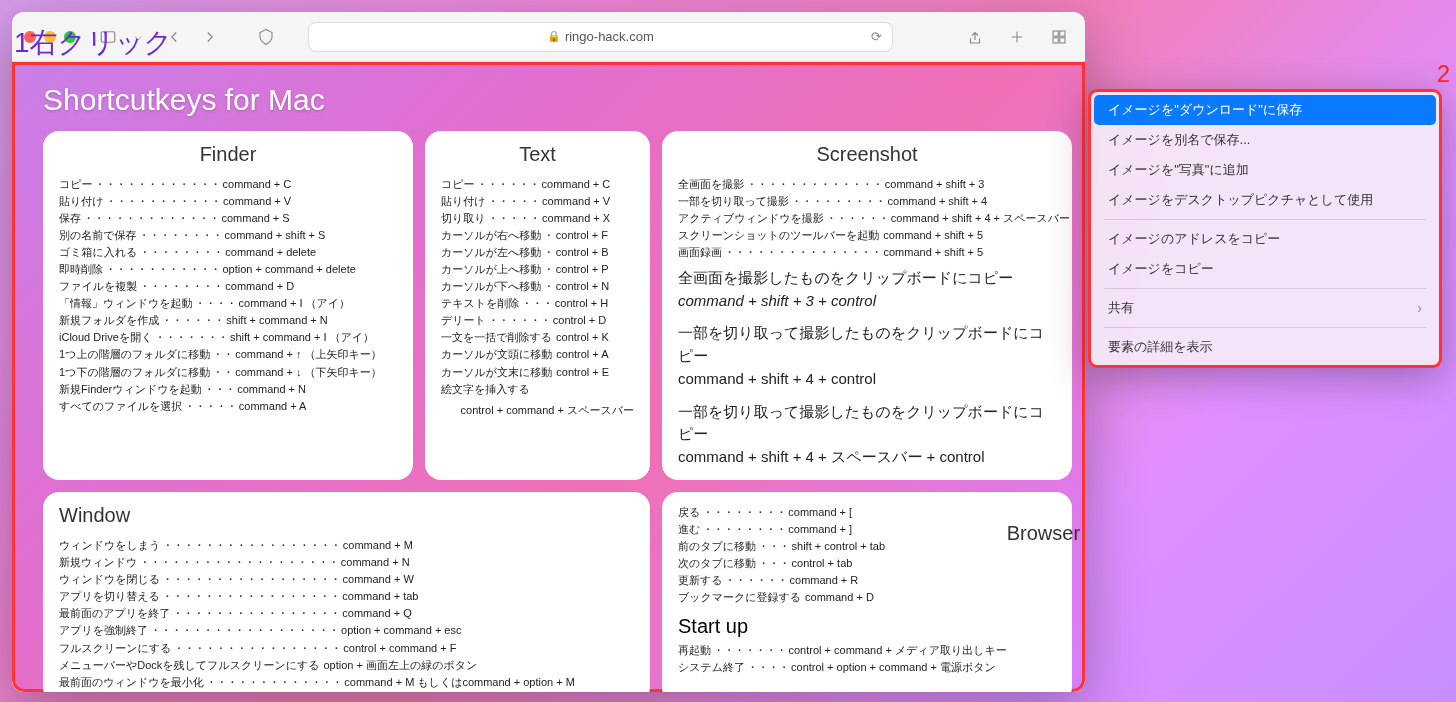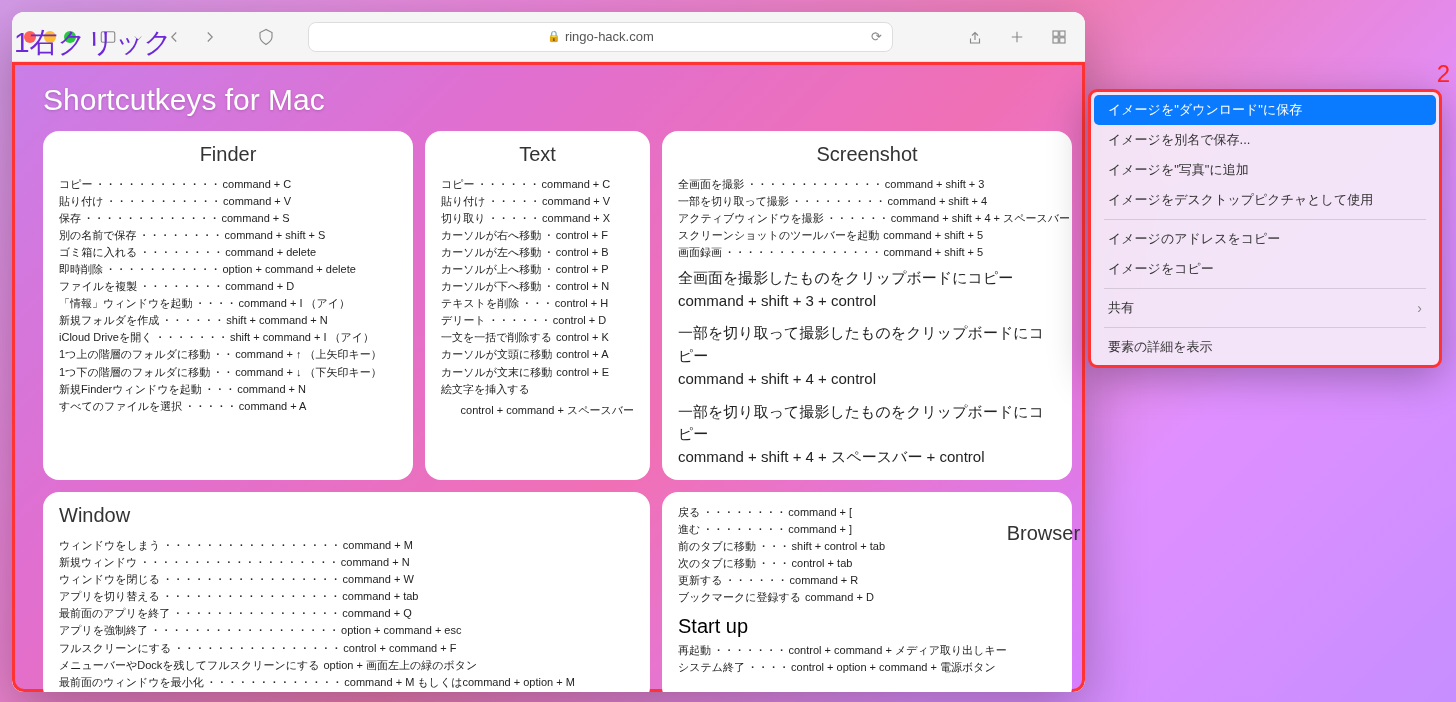--- a/index.html
+++ b/index.html
@@ -451,21 +451,21 @@
               <span class="shortcut-key">command + shift + 5</span>
             </div>
             <div class="shortcut-row">
               <span class="shortcut-label">画面録画</span>
               <span class="shortcut-dots">・・・・・・・・・・・・・・・</span>
               <span class="shortcut-key">command + shift + 5</span>
             </div>
           </div>
         <div id="screenshot-notes">
             <div class="note-text">全画面を撮影したものをクリップボードにコピー</div>
-            <div class="note-text" style="margin-top: 0px;">command + shift + 3 + control</div>
+            <div class="note-text" style="margin-top: 0px; font-style: italic;">command + shift + 3 + control</div>
             <div class="note-text" style="margin-top: 10px;">一部を切り取って撮影したものをクリップボードにコピー</div>
             <div class="note-text" style="margin-top: 1px;">command + shift + 4 + control</div>
             <div class="note-text" style="margin-top: 10px;">一部を切り取って撮影したものをクリップボードにコピー</div>
             <div class="note-text" style="margin-top: 0px;">command + shift + 4 + スペースバー + control</div>
           </div>
       </div>
 
       <div class="card card-row2">
         <div class="card-title">Window</div>
         <div id="window-list">

